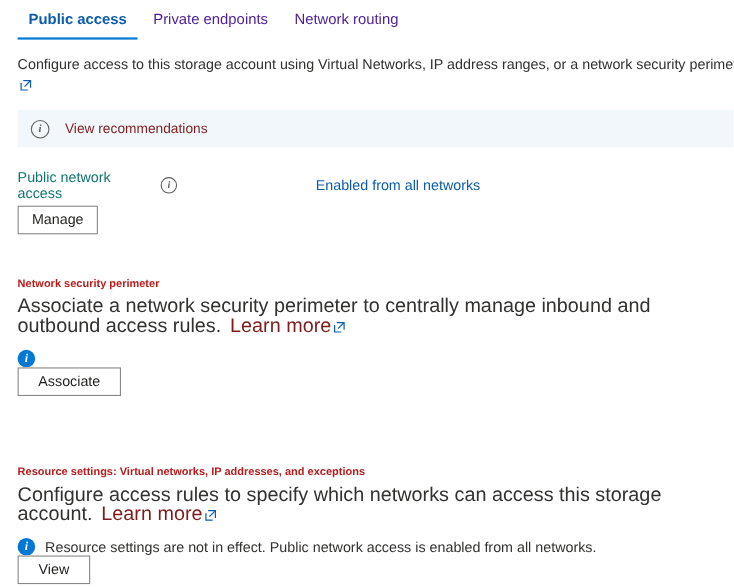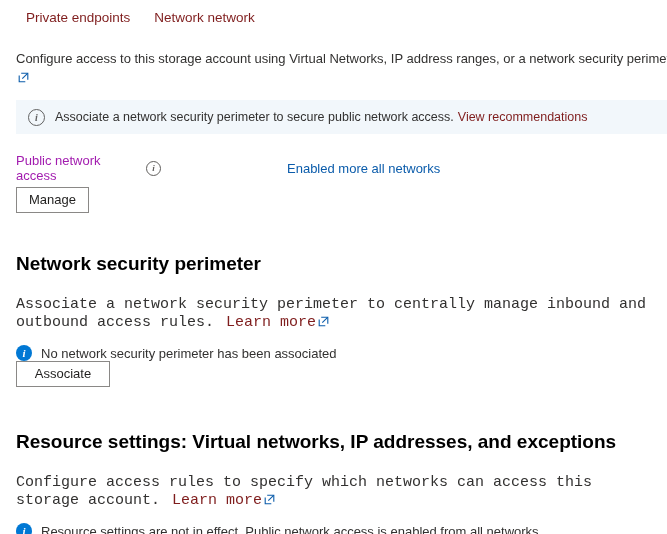--- a/index.html
+++ b/index.html
@@ -21,21 +21,21 @@
     display: flex;
     align-items: flex-start;
     padding: 0 14px;
     height: 38px;
     box-sizing: border-box;
   }
   .tab {
     position: relative;
     padding: 10px 12px 11px 12px;
     font-size: 13.5px;
-    color: #7f1d1d;
+    color: #4c1d95;
     cursor: pointer;
     white-space: nowrap;
   }
   .tab.selected {
     color: #0b5cab;
     font-weight: bold;
   }
   .tab.selected::after {
     content: "";
     position: absolute;
@@ -110,21 +110,21 @@
 
   
   .row-pna {
     display: flex;
     align-items: center;
     margin-top: 19px;
     font-size: 13px;
   }
   .row-pna .label {
     width: 124px;
-    color: #a21caf;
+    color: #0f766e;
   }
   .info-dot {
     display: inline-block;
     width: 13px;
     height: 13px;
     border-radius: 50%;
     border: 1.2px solid #605e5c;
     color: #605e5c;
     font-size: 9px;
     line-height: 13px;
@@ -157,31 +157,30 @@
     color: #201f1e;
     text-align: center;
     cursor: pointer;
   }
   .btn-manage { margin-top: 4px; }
   .btn-associate { margin-top: 0; min-width: 94px; }
   .btn-view { min-width: 66px; }
 
   
   .section-title {
-    font-size: 19px;
-    font-weight: bold;
-    color: #000000;
+    font-size: 10px;
+    font-weight: bold;
+    color: #b91c1c;
     margin-top: 40px;
   }
   .section-desc {
-    margin-top: 21px;
-    font-size: 15px;
+    margin-top: 5px;
+    font-size: 18px;
     color: #323130;
     line-height: 18px;
-    font-family: Liberation Mono, monospace;
   }
 
   .note {
     display: flex;
     align-items: center;
     margin-top: 13px;
     font-size: 13px;
     color: #323130;
   }
   .note .i-filled {
@@ -193,72 +192,71 @@
     color: #ffffff;
     font-size: 11px;
     line-height: 16px;
     text-align: center;
     font-family: "Liberation Serif", serif;
     font-style: italic;
     font-weight: bold;
     margin-right: 9px;
   }
 
-  .sec2 { margin-top: 44px; }
+  .sec2 { margin-top: 64px; }
 </style>
 </head>
 <body>
 
 <div class="tabs">
+  <div class="tab selected">Public access</div>
   <div class="tab">Private endpoints</div>
-  <div class="tab">Network network</div>
+  <div class="tab">Network routing</div>
 </div>
 
 <div class="content">
   <div class="intro">
     <span>Configure access to this storage account using Virtual Networks, IP address ranges, or a network security perimete</span>
   </div>
   <div class="intro intro-line2">
     <a class="link"><span class="ext-icon"><svg width="11" height="11" viewBox="0 0 11 11">
        <path d="M3.2 1.2 H9.8 V7.8" fill="none" stroke="#0b5cab" stroke-width="1.1"></path>
        <path d="M9.6 1.4 L4.3 6.7" fill="none" stroke="#0b5cab" stroke-width="1.1"></path>
        <path d="M7.3 9.8 H1.2 V3.5" fill="none" stroke="#0b5cab" stroke-width="1.1"></path>
        </svg></span></a>
   </div>
 </div>
 
 <div class="banner">
   <span class="i-circle">i</span>
-  <span>Associate a network security perimeter to secure public network access.</span>
   <a class="link" style="margin-left:4px;">View recommendations</a>
 </div>
 
 <div class="content">
 
   <div class="row-pna">
     <span class="label">Public network access</span>
     <span class="info-dot">i</span>
-    <span class="pna-value">Enabled more all networks</span>
+    <span class="pna-value">Enabled from all networks</span>
   </div>
   <div>
     <button class="btn btn-manage">Manage</button>
   </div>
 
   <div class="section-title">Network security perimeter</div>
   <div class="section-desc">
     <span>Associate a network security perimeter to centrally manage inbound and outbound access rules.</span>
     <a class="link" style="margin-left:3px;"><span>Learn more</span><span class="ext-icon"><svg width="11" height="11" viewBox="0 0 11 11">
        <path d="M3.2 1.2 H9.8 V7.8" fill="none" stroke="#0b5cab" stroke-width="1.1"></path>
        <path d="M9.6 1.4 L4.3 6.7" fill="none" stroke="#0b5cab" stroke-width="1.1"></path>
        <path d="M7.3 9.8 H1.2 V3.5" fill="none" stroke="#0b5cab" stroke-width="1.1"></path>
        </svg></span></a>
   </div>
   <div class="note">
     <span class="i-filled">i</span>
-    <span>No network security perimeter has been associated</span>
   </div>
   <div>
     <button class="btn btn-associate">Associate</button>
   </div>
 
   <div class="section-title sec2">Resource settings: Virtual networks, IP addresses, and exceptions</div>
   <div class="section-desc">
     <span>Configure access rules to specify which networks can access this storage account.</span>
     <a class="link" style="margin-left:3px;"><span>Learn more</span><span class="ext-icon"><svg width="11" height="11" viewBox="0 0 11 11">
        <path d="M3.2 1.2 H9.8 V7.8" fill="none" stroke="#0b5cab" stroke-width="1.1"></path>

